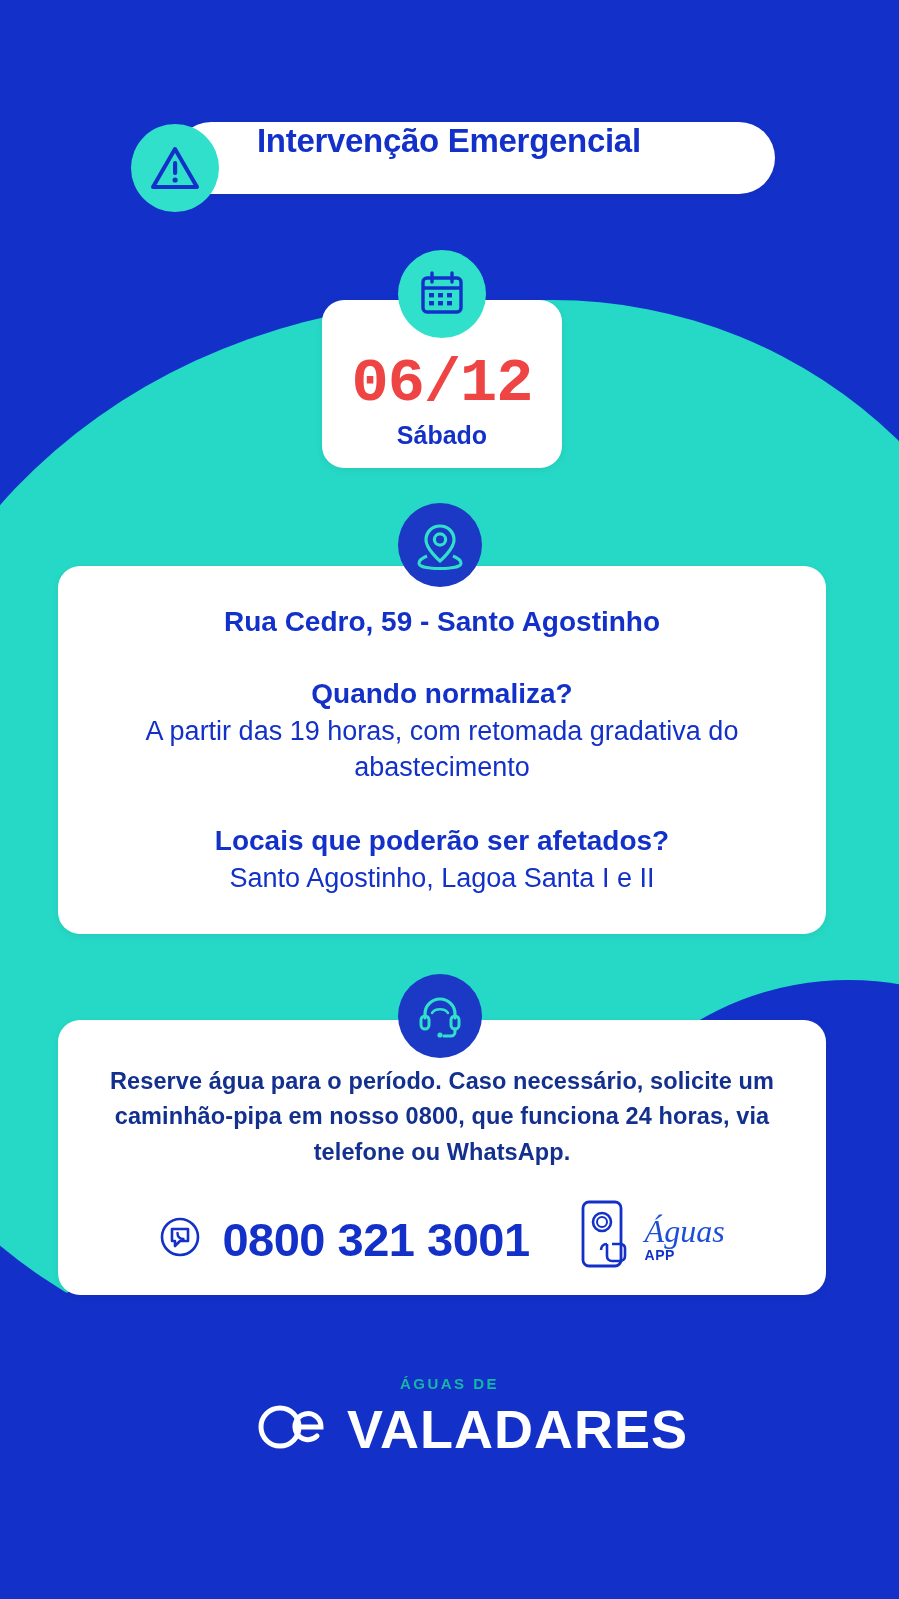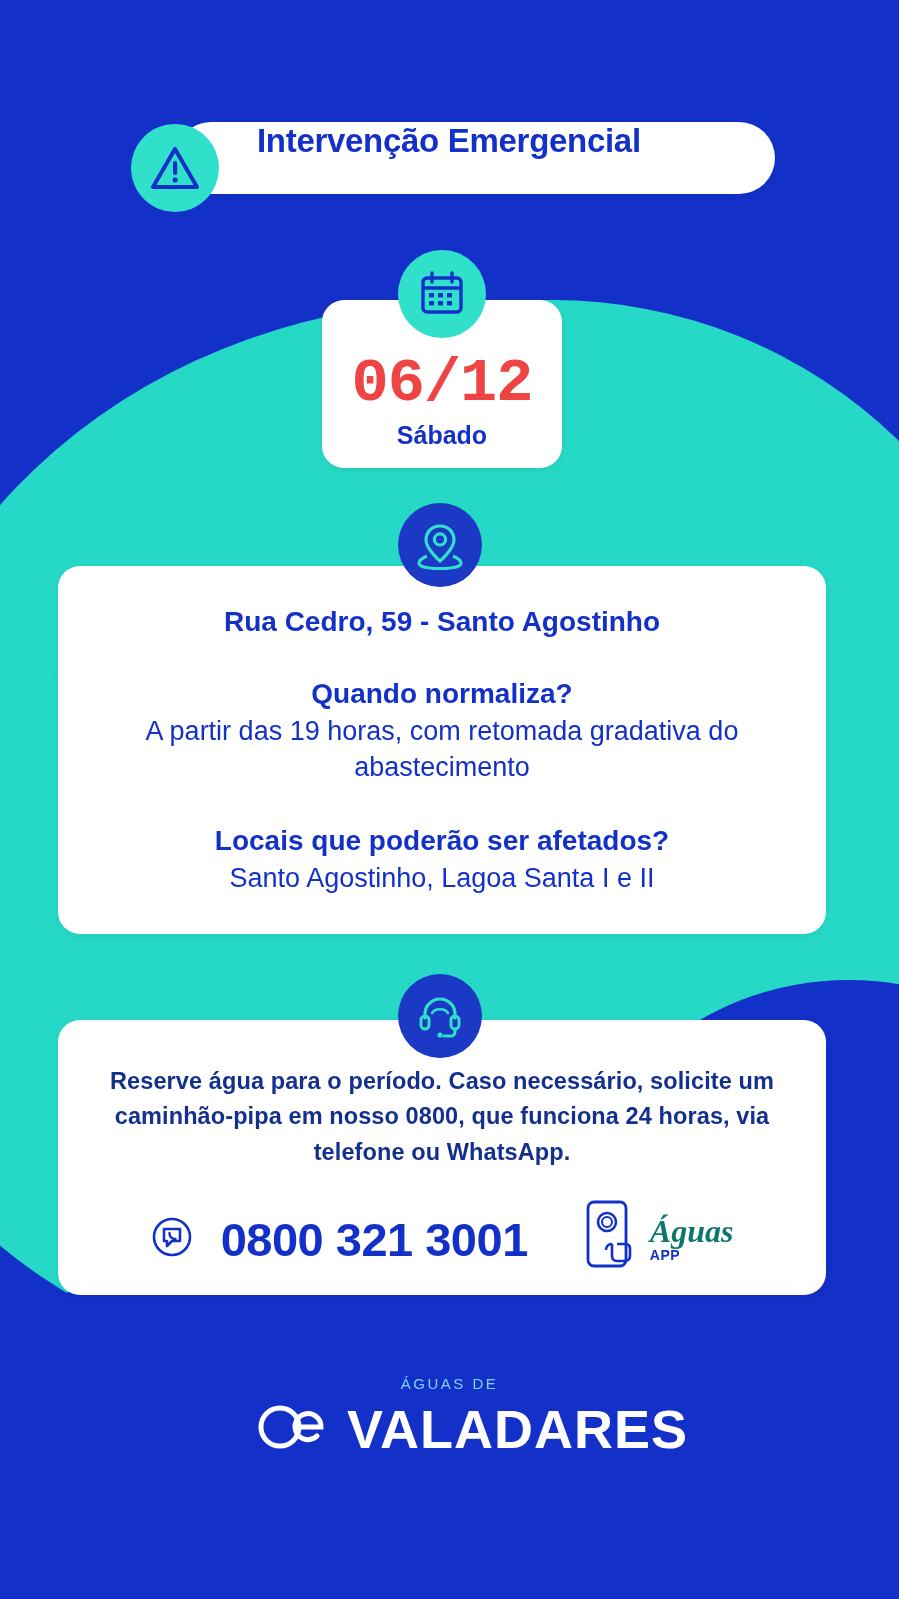--- a/index.html
+++ b/index.html
@@ -216,21 +216,21 @@
     margin: 0;
   }
   .phone-row {
     position: absolute;
     left: 0;
     right: 0;
     top: 178px;
     display: flex;
     align-items: center;
     justify-content: center;
-    gap: 28px;
+    gap: 21px;
   }
   .phone-number {
     font-size: 47px;
     font-weight: bold;
     color: #1331c8;
     letter-spacing: -0.5px;
     line-height: 1;
   }
   .app-badge {
     display: flex;
@@ -238,45 +238,45 @@
     gap: 8px;
     margin-left: 26px;
   }
   .app-text {
     text-align: left;
     line-height: 1;
   }
   .app-name {
     font-size: 32px;
     font-style: italic;
-    font-weight: bold;
-    color: #0f766e;
+    font-weight: normal;
+    color: #1d4ed8;
     font-family: "Liberation Serif", serif;
   }
   .app-sub {
     font-size: 14px;
     font-weight: bold;
     color: #1331c8;
     letter-spacing: 0.5px;
   }
 
   
   .footer {
     position: absolute;
     left: 0;
     right: 0;
     top: 1375px;
     text-align: center;
     z-index: 4;
   }
   .footer-top {
     font-size: 15px;
-    font-weight: normal;
+    font-weight: bold;
     letter-spacing: 2.5px;
-    color: #7dd3fc;
+    color: #14b8a6;
     margin-bottom: 6px;
   }
   .footer-main {
     display: flex;
     align-items: center;
     justify-content: center;
     gap: 18px;
     padding-left: 44px;
   }
   .footer-name {

